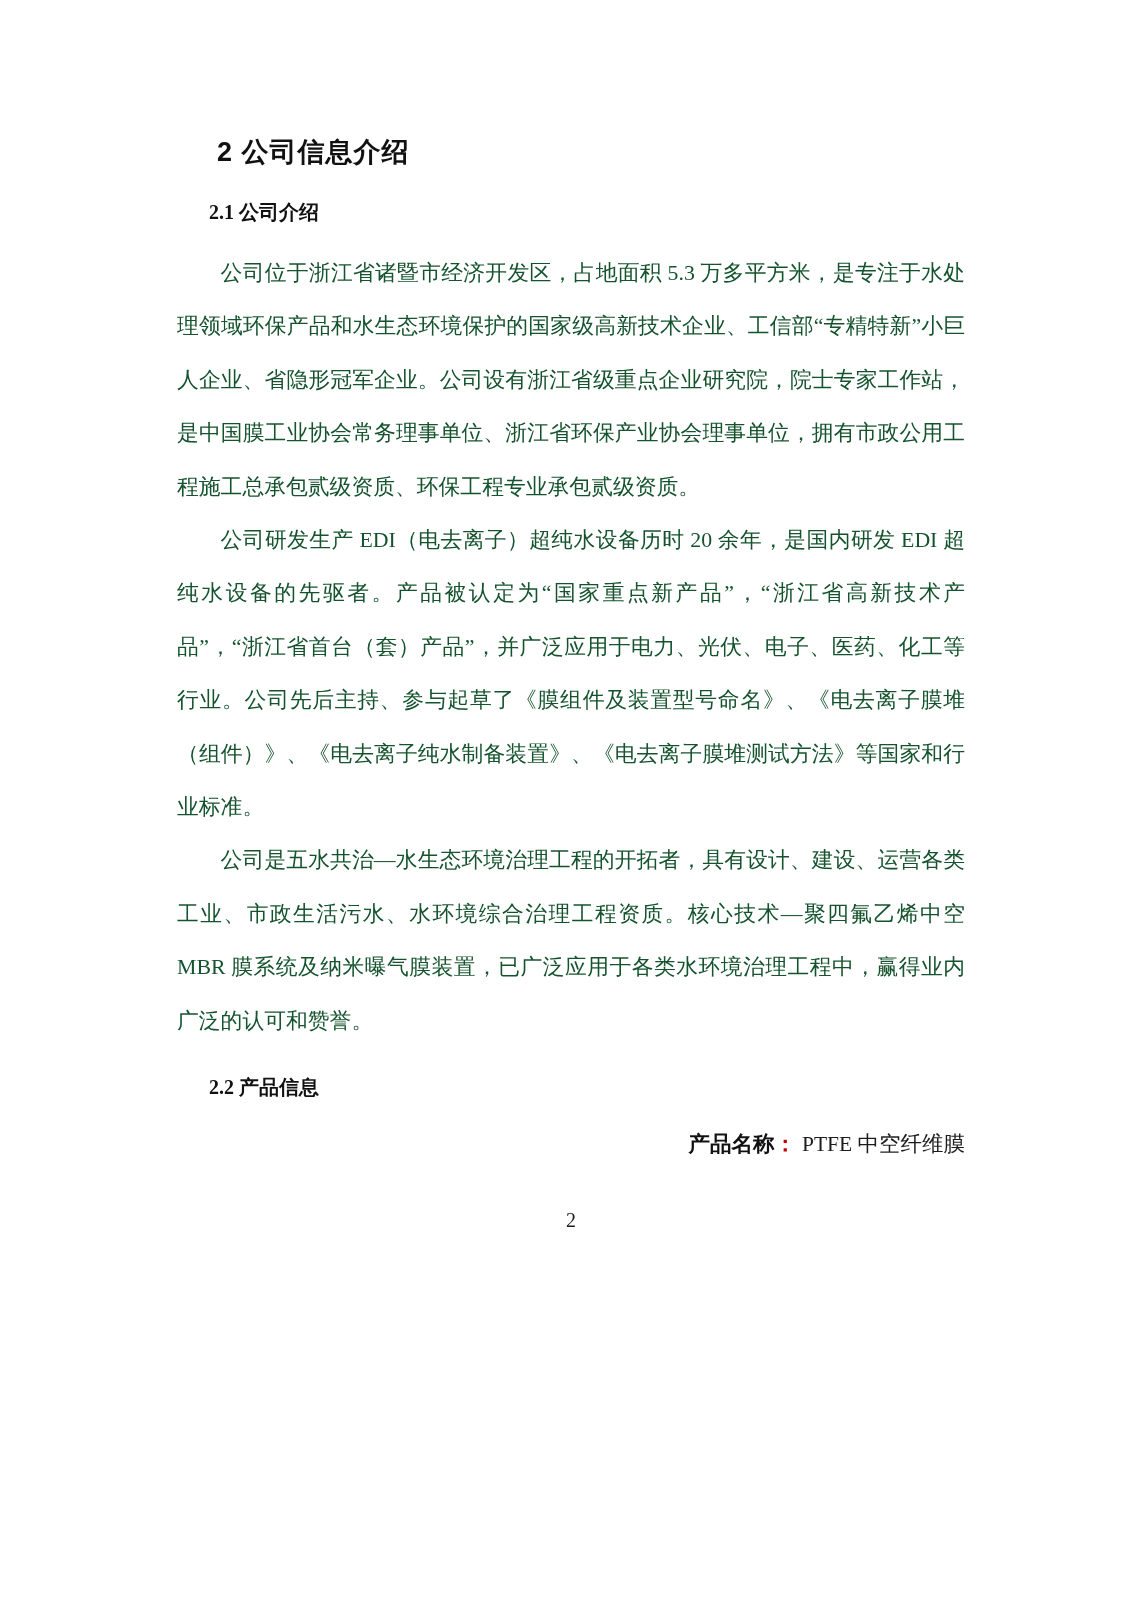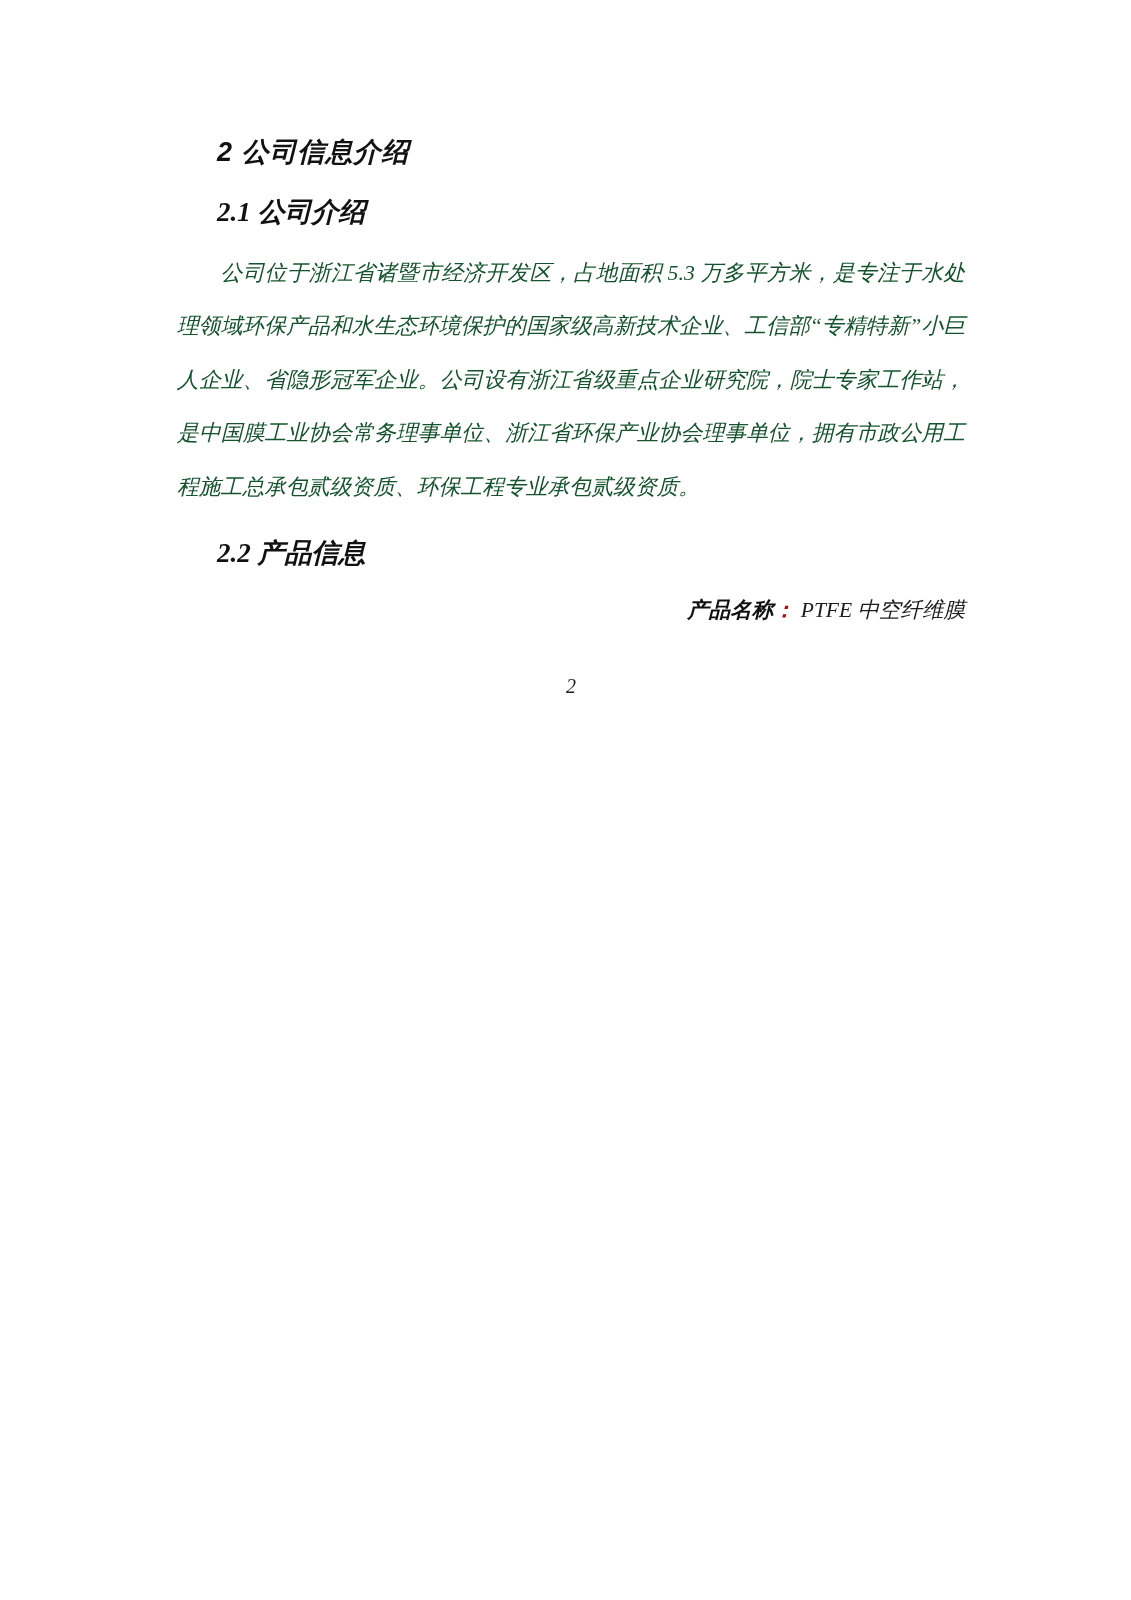--- a/index.html
+++ b/index.html
@@ -7,42 +7,41 @@
   body {
     font-family: "Liberation Serif", "DejaVu Serif", serif;
     color: #1a1a1a;
   }
   .page {
     position: relative;
     width: 1131px;
     height: 1572px;
     background: #ffffff;
     overflow: hidden;
-    font-style: italic;
   }
   .content {
     position: absolute;
     left: 177px;
     top: 0;
     width: 788px;
   }
   .h1 {
     margin-top: 135px;
     margin-left: 40px;
     font-family: "Liberation Sans", "DejaVu Sans", sans-serif;
     font-weight: 700;
     font-size: 27px;
     line-height: 34px;
     color: #111111;
     letter-spacing: 1px;
   }
   .h2 {
-    margin-left: 40px;
+    margin-left: 32px;
     font-weight: 700;
-    font-size: 27px;
+    font-size: 20px;
     line-height: 26px;
     color: #111111;
   }
   .h2-intro { margin-top: 30px; }
   .h2-product { margin-top: 26px; }
   .para {
     margin-top: 0;
     font-size: 21.8px;
     line-height: 53.4px;
     text-align: justify;
@@ -73,22 +72,24 @@
 
 <div class="page">
   <div class="content">
 
     <div class="h1">2 公司信息介绍</div>
 
     <div class="h2 h2-intro">2.1 公司介绍</div>
 
     <p class="para para-first">公司位于浙江省诸暨市经济开发区，占地面积 5.3 万多平方米，是专注于水处理领域环保产品和水生态环境保护的国家级高新技术企业、工信部“专精特新”小巨人企业、省隐形冠军企业。公司设有浙江省级重点企业研究院，院士专家工作站，是中国膜工业协会常务理事单位、浙江省环保产业协会理事单位，拥有市政公用工程施工总承包贰级资质、环保工程专业承包贰级资质。</p>
 
+    <p class="para">公司研发生产 EDI（电去离子）超纯水设备历时 20 余年，是国内研发 EDI 超纯水设备的先驱者。产品被认定为“国家重点新产品”，“浙江省高新技术产品”，“浙江省首台（套）产品”，并广泛应用于电力、光伏、电子、医药、化工等行业。公司先后主持、参与起草了《膜组件及装置型号命名》、《电去离子膜堆（组件）》、《电去离子纯水制备装置》、《电去离子膜堆测试方法》等国家和行业标准。</p>
 
 
+    <p class="para">公司是五水共治—水生态环境治理工程的开拓者，具有设计、建设、运营各类工业、市政生活污水、水环境综合治理工程资质。核心技术—聚四氟乙烯中空 MBR 膜系统及纳米曝气膜装置，已广泛应用于各类水环境治理工程中，赢得业内广泛的认可和赞誉。</p>
 
     <div class="h2 h2-product">2.2 产品信息</div>
 
     <div class="product-line">
       <span class="product-label">产品名称</span><span class="product-colon">：</span><span class="product-value">PTFE 中空纤维膜</span>
     </div>
 
     <div class="page-number">2</div>
 
   </div>

